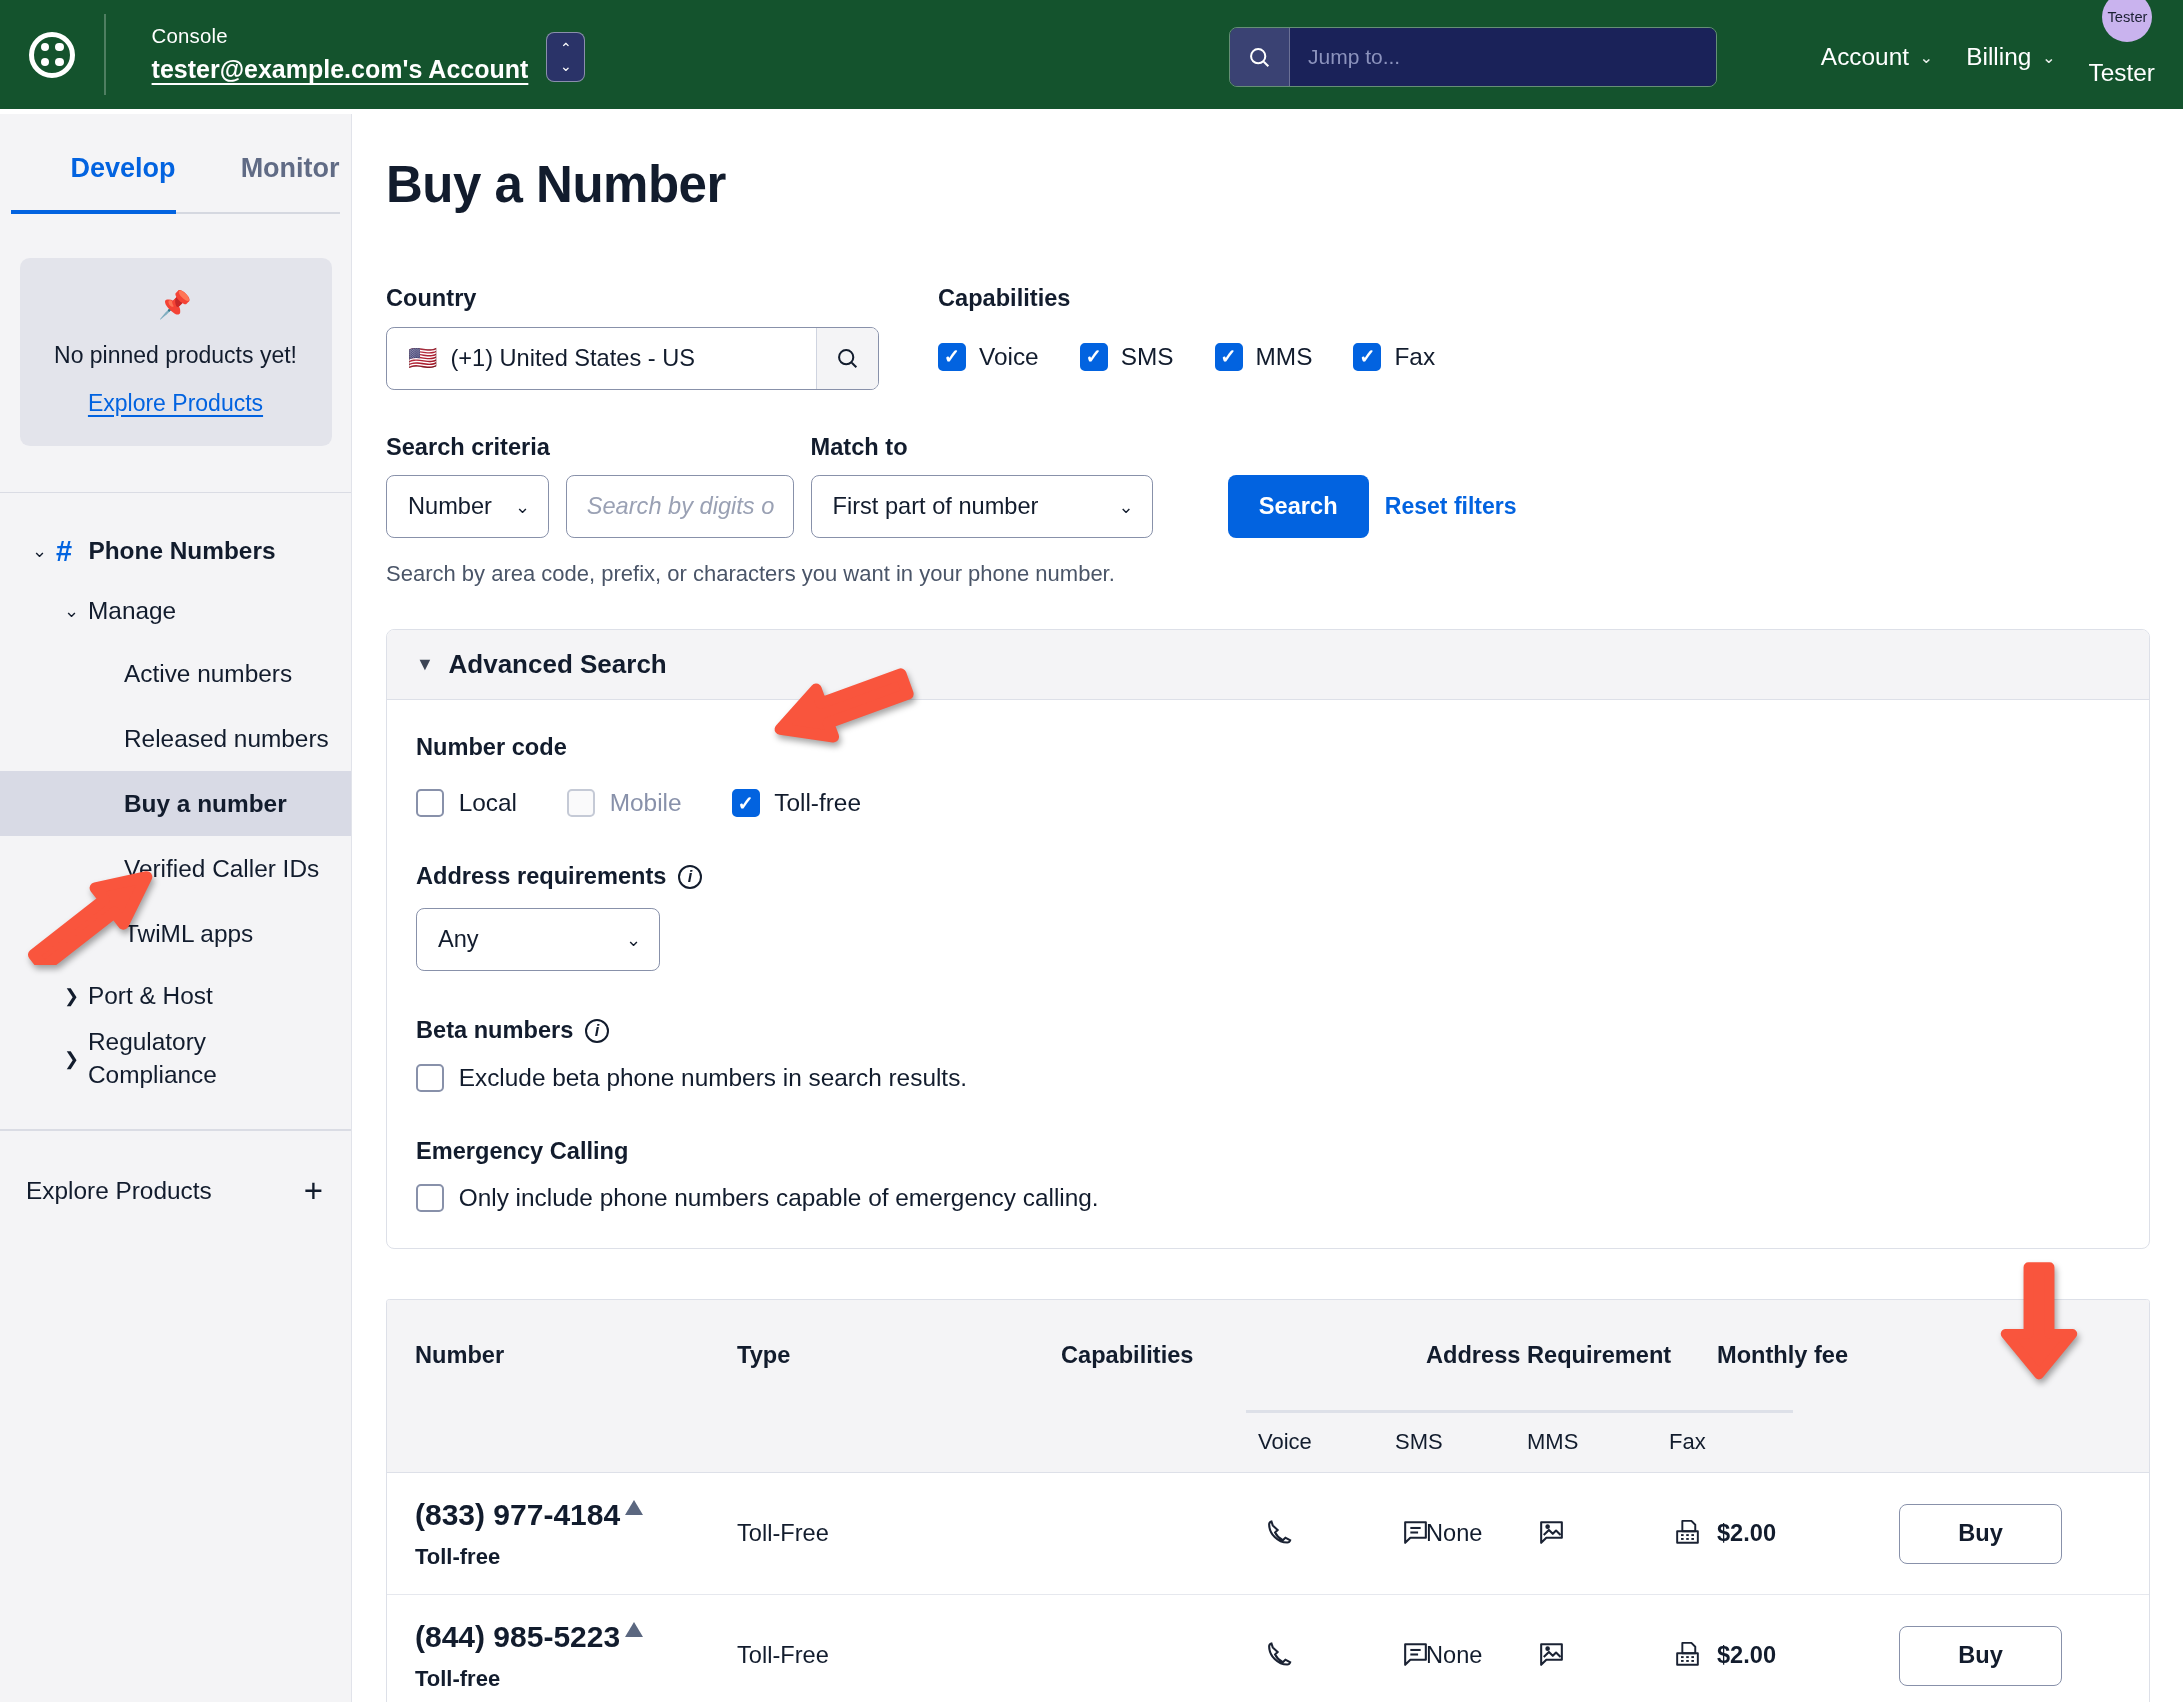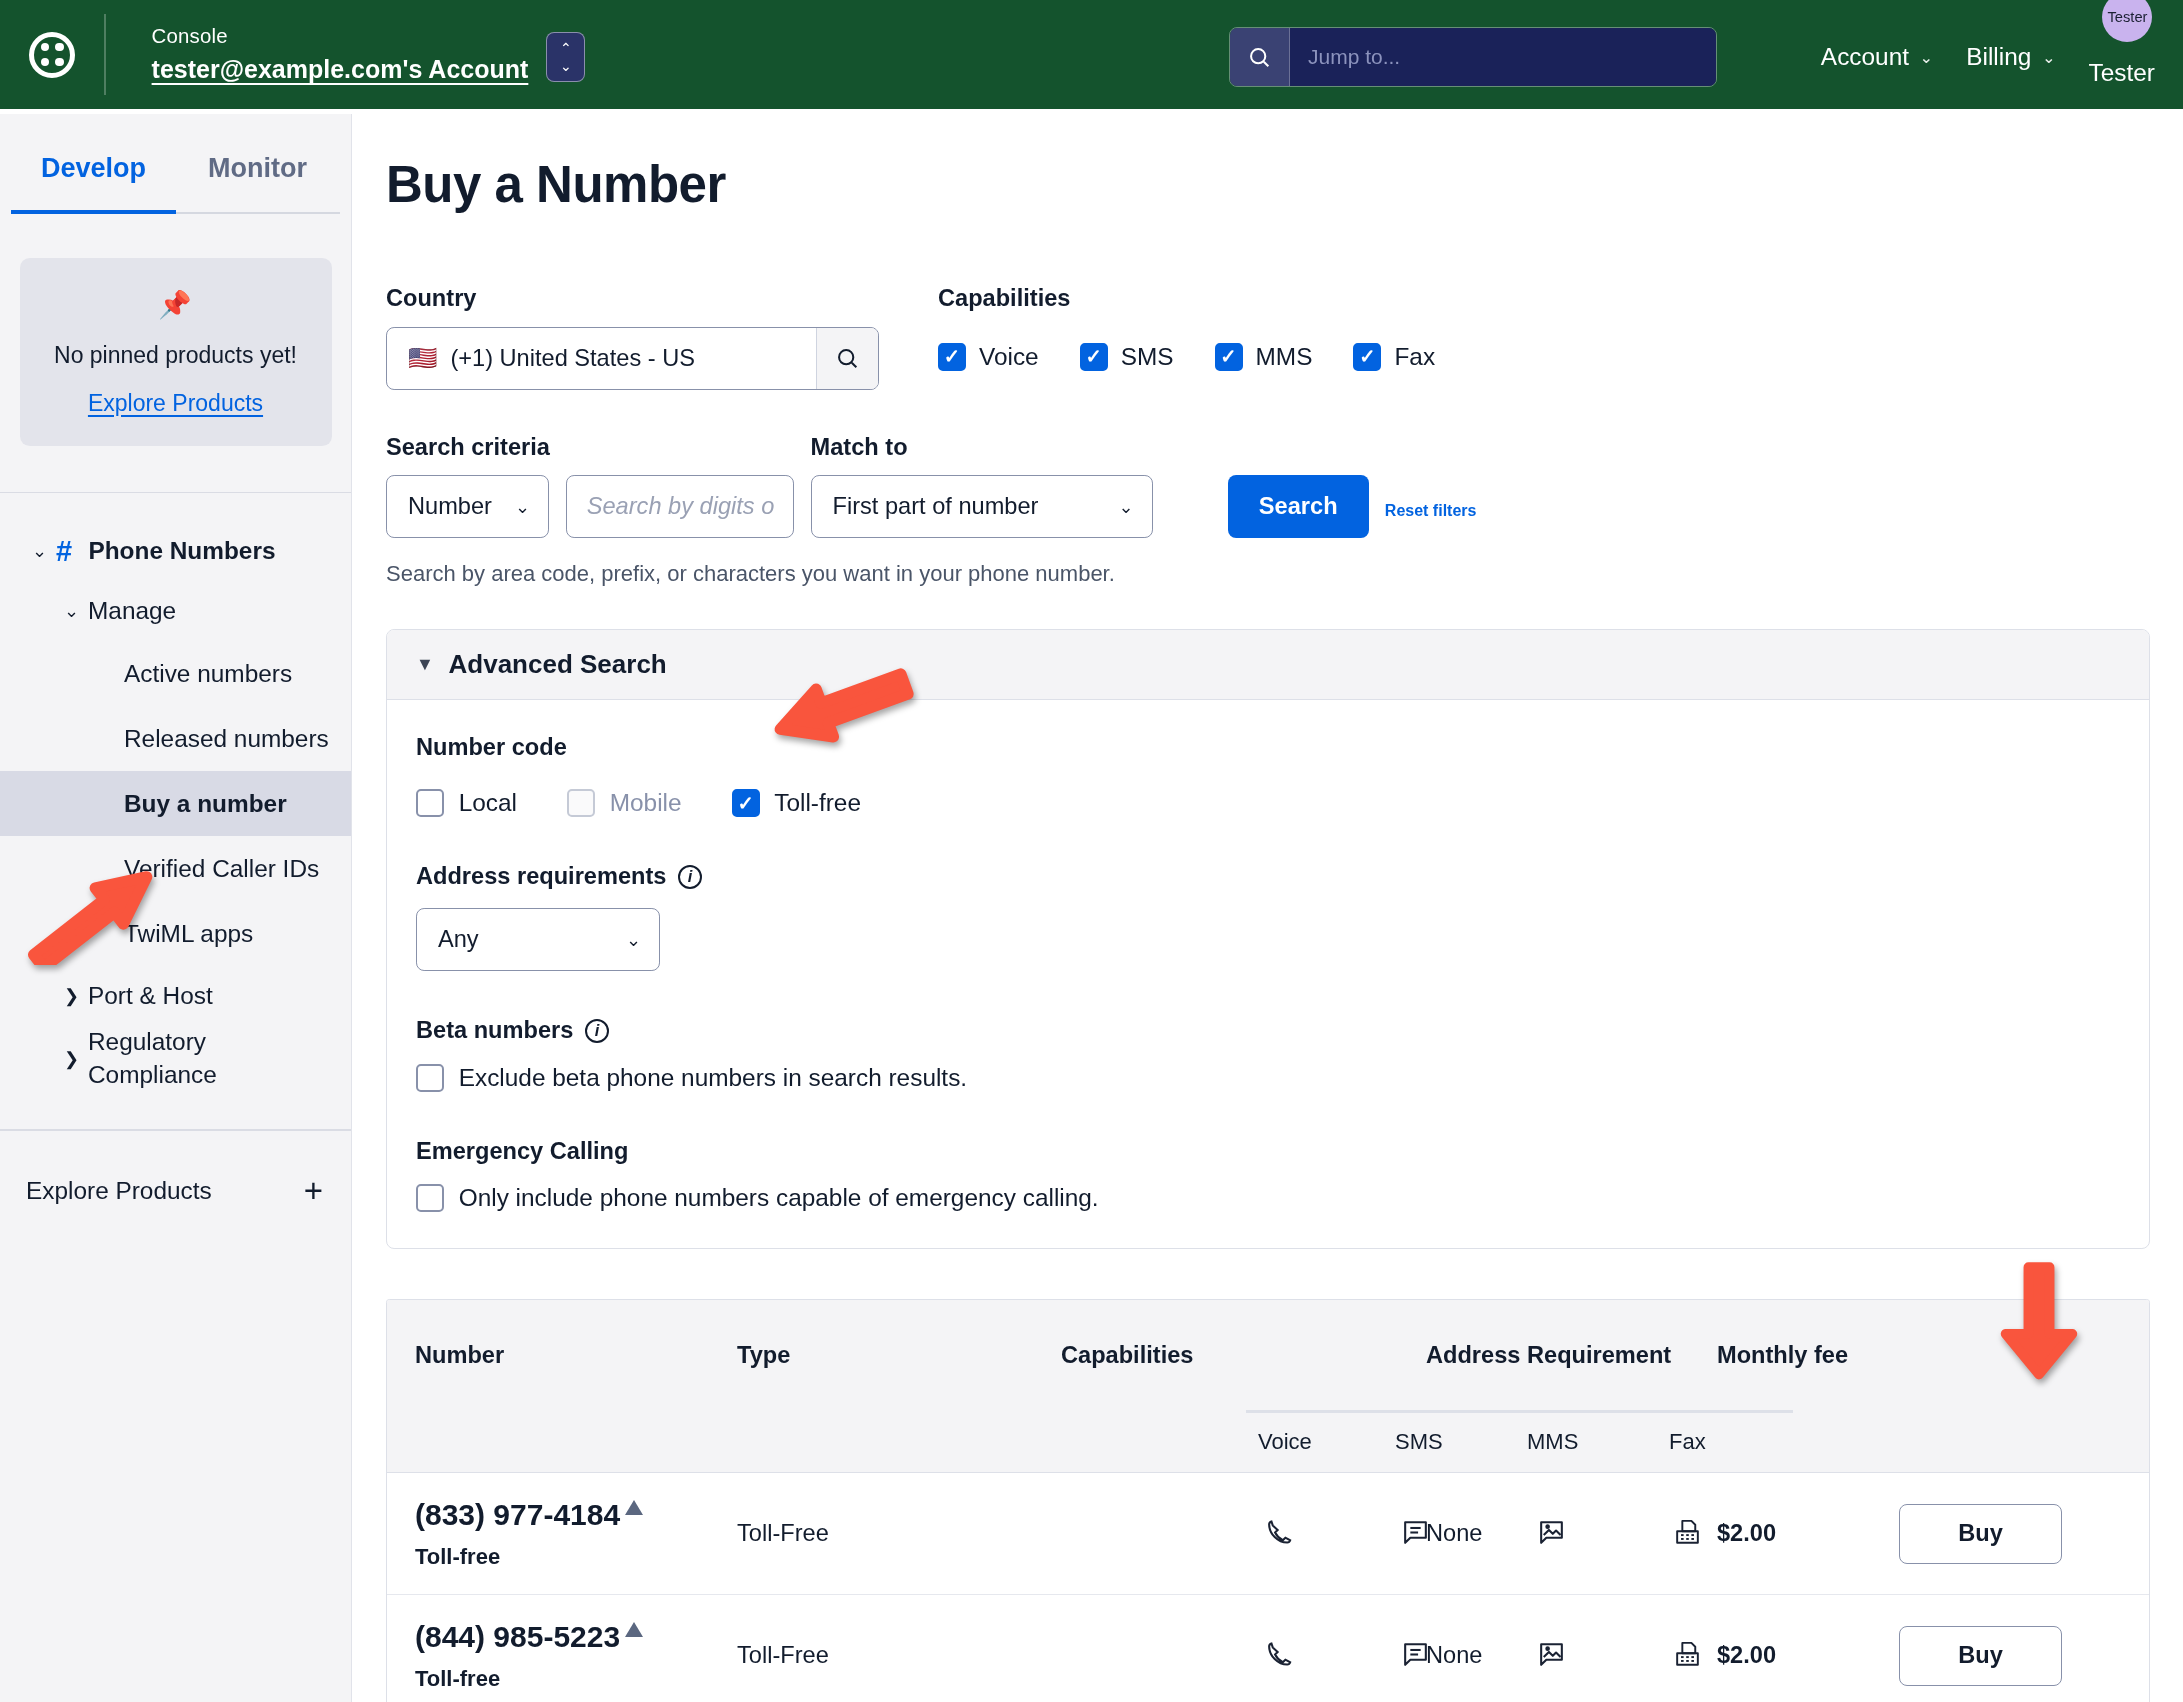--- a/index.html
+++ b/index.html
@@ -60,21 +60,21 @@
     display: flex; align-items: center; justify-content: center;
     font-size: 14.7px; color: #1B2033; overflow: hidden; margin-right: -11.4px;
   }
 
   
   .sidebar {
     position: absolute; top: 114px; left: 0; width: 352px; height: 1589px;
     background: #F4F4F6; border-right: 1.6px solid #E1E3EA;
   }
   .tabs { display: flex; padding: 0 11.4px; margin-top: 39px; position: relative; }
-  .tab { flex: 1; text-align: center; font-size: 27px; font-weight: 700; padding-bottom: 26px; cursor: pointer; }
+  .tab { flex: 1; text-align: right; font-size: 27px; font-weight: 700; padding-bottom: 26px; cursor: pointer; }
   .tab.active { color: #0263E0; border-bottom: 4.9px solid #0263E0; }
   .tab.inactive { color: #606B85; border-bottom: 2.4px solid #D5D8E0; }
 
   .pinned-card {
     margin: 44px 19.5px 0 19.5px; background: #E3E4EB; border-radius: 9.8px;
     padding: 34px 19.5px 29px; text-align: center;
   }
   .pin-icon { font-size: 27px; line-height: 1; }
   .pinned-text { margin-top: 21px; font-size: 23px; color: #121C2D; line-height: 1.38; }
   .explore-link {
@@ -140,21 +140,21 @@
   .txt-input {
     height: 63px; width: 228px; border: 1.6px solid #8891AA; border-radius: 8.1px;
     padding: 0 19.5px; font-size: 23.6px; font-family: "Liberation Sans", sans-serif;
     color: #121C2D; outline: none;
   }
   .txt-input::placeholder { color: #9AA1B4; font-style: italic; }
   .btn-primary {
     height: 63px; padding: 0 31px; background: #0263E0; color: #fff; border: none; border-radius: 8.1px;
     font-size: 23.6px; font-weight: 700; cursor: pointer; font-family: "Liberation Sans", sans-serif;
   }
-  .link-btn { color: #0263E0; font-size: 16px; font-weight: 700; cursor: pointer; padding-bottom: 18px; }
+  .link-btn { color: #0263E0; font-size: 23px; font-weight: 700; cursor: pointer; padding-bottom: 18px; }
   .helper { font-size: 22px; color: #4A5568; margin: 23px 0 0 34px; }
 
   
   .adv {
     margin: 42px 34px 0 34px; border: 1.6px solid #DDE0E8; border-radius: 8.1px; overflow: hidden;
   }
   .adv-head {
     background: #F4F4F6; border-bottom: 1.6px solid #DDE0E8; height: 70px;
     display: flex; align-items: center; padding-left: 29px; gap: 14.7px; cursor: pointer;
   }

